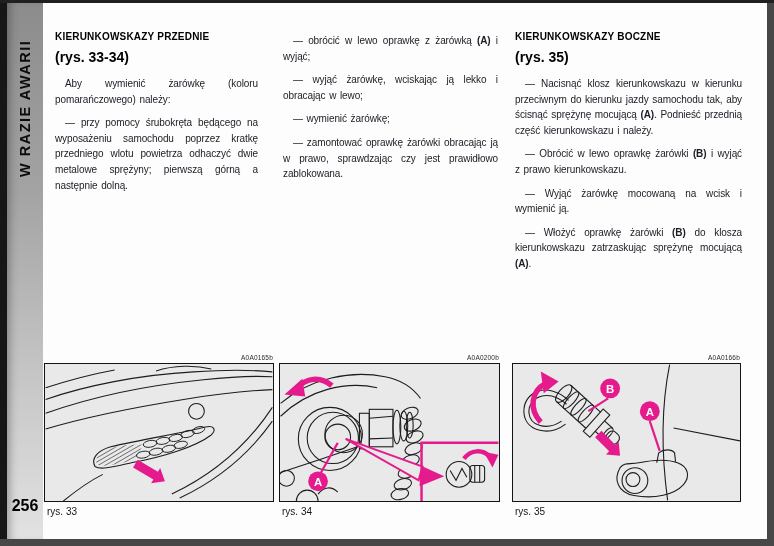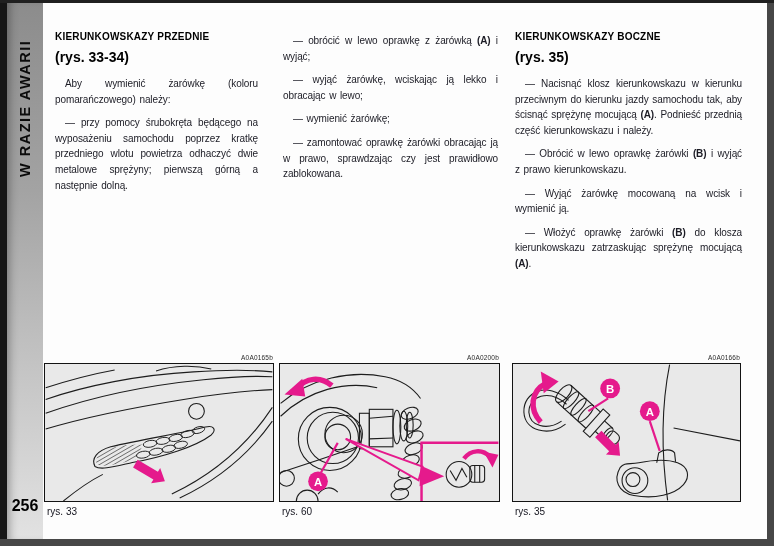--- a/index.html
+++ b/index.html
@@ -173,21 +173,21 @@
       <polygon class="acc-fill" points="142,103 166,114 141,124"></polygon>
       <path d="M52,22 C40,12 26,14 16,25" class="acc-stroke" fill="none" stroke-width="5.5"></path>
       <polygon class="acc-fill" points="4,31 22,15 25,33"></polygon>
       <path d="M186,96 C193,87 205,86 212,94" class="acc-stroke" fill="none" stroke-width="4.5"></path>
       <polygon class="acc-fill" points="215,105 206,89 221,92"></polygon>
       <path d="M41,110 L58,80" class="acc-stroke" fill="none" stroke-width="2.2"></path>
       <circle cx="38" cy="119" r="10" class="acc-fill"></circle>
       <text x="38" y="123.5" class="fig-label" text-anchor="middle">A</text>
     </svg>
   </div>
-  <div class="fig-caption">rys. 60</div>
+  <div class="fig-caption">rys. 34</div>
 </div>
 
 <div class="figure fig3">
   <div class="fig-code">A0A0166b</div>
   <div class="fig-box">
     <svg viewBox="0 0 229 137">
       <g class="ink" fill="none" stroke-width="1.1">
         <path d="M158,0 C150,40 149,85 156,137"></path>
         <path d="M162,64 L229,77"></path>
       </g>

